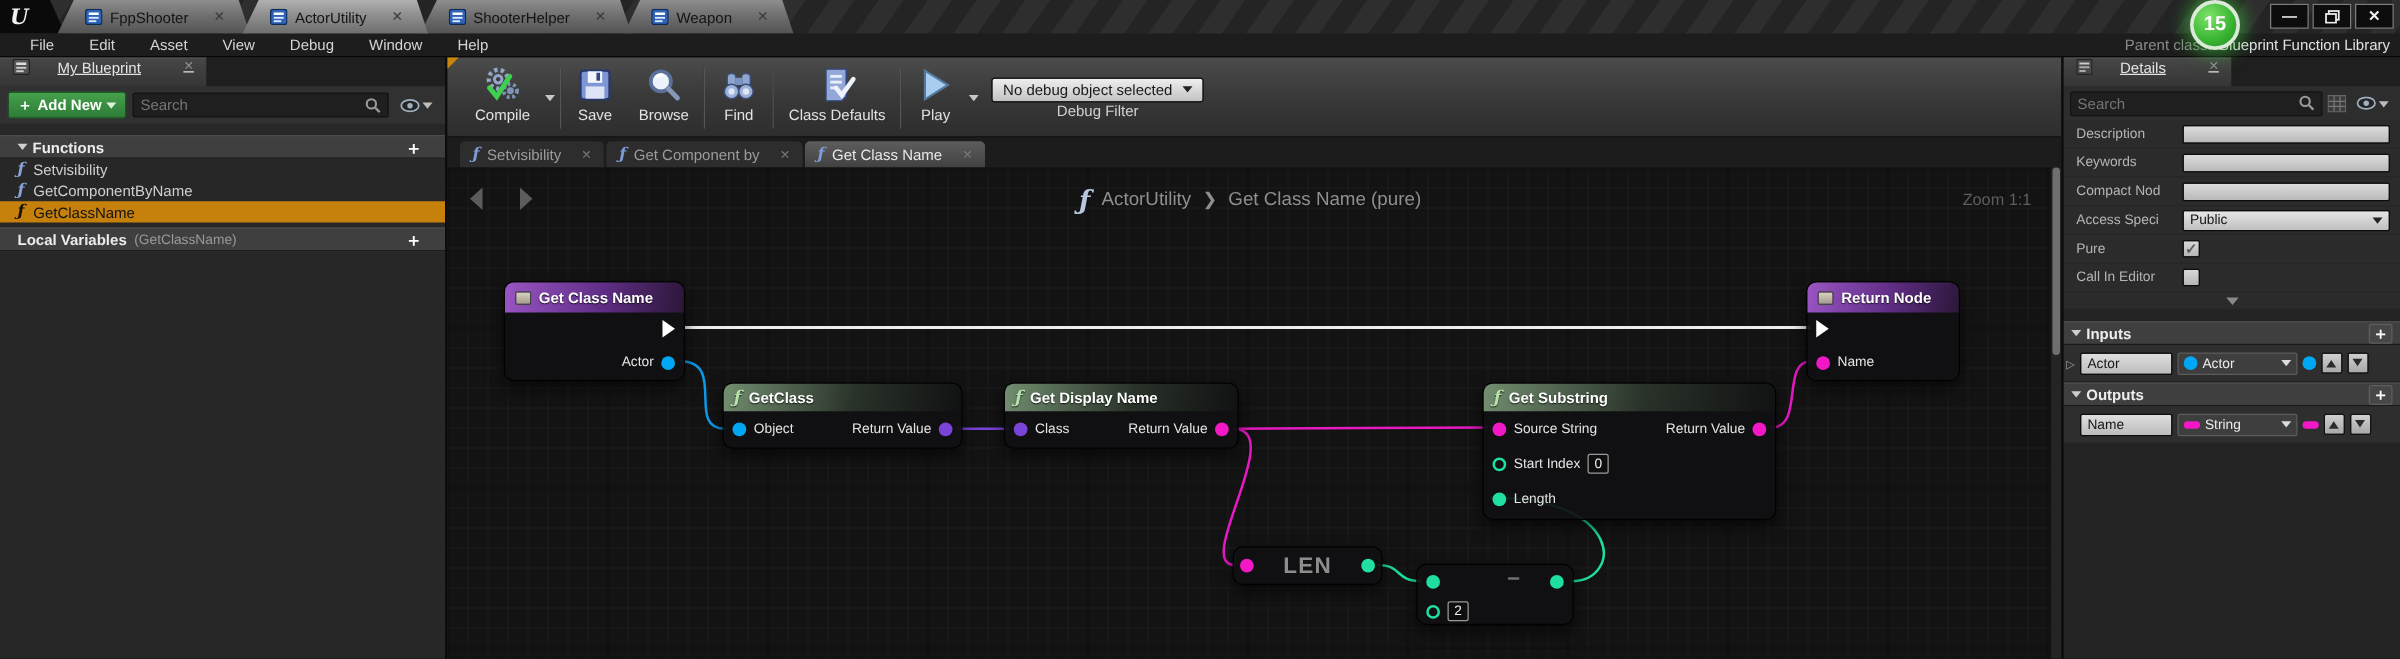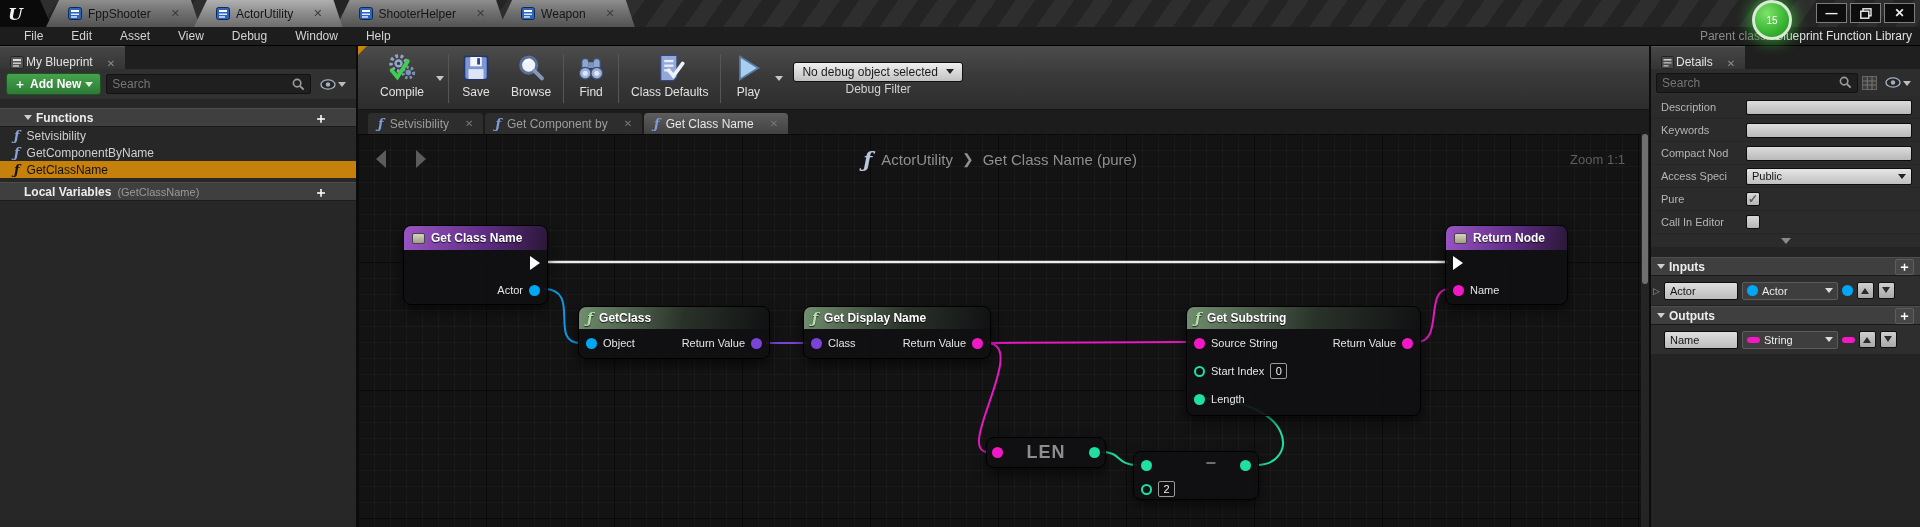--- a/index.html
+++ b/index.html
@@ -21,53 +21,53 @@
   .wtab.dim { background:linear-gradient(#8e8e8e,#707070 45%,#535353); }
   .wtab.active { background:linear-gradient(#b0b0b0,#8f8f8f 45%,#6d6d6d); z-index:2; }
   .wtab .x { color:#3c3c3c; font-size:11px; margin-left:14px; }
   .bp-icon { width:14px; height:13px; display:inline-block; }
   .win-ctrls { position:absolute; right:5px; top:3px; display:flex; gap:3px; z-index:6; }
   .wbtn { width:31px; height:20px; background:#0d0d0d; border:1px solid #7d7d7d; color:#f0f0f0;
     display:flex; align-items:center; justify-content:center; font-size:12px; font-weight:bold; }
   .badge { position:absolute; right:128px; top:0; width:40px; height:40px; border-radius:50%;
     background:radial-gradient(circle at 35% 30%,#7de26a,#39b432 60%,#1f8c1f);
     border:3px solid #d9ead6; box-shadow:0 0 14px 4px rgba(60,200,60,.55); z-index:5;
-    display:flex; align-items:center; justify-content:center; color:#fff; font-weight:normal; font-size:10px; }
+    display:flex; align-items:center; justify-content:center; color:#fff; font-weight:bold; font-size:16px; }
 
   
   .menubar { position:relative; height:19px; background:#1d1d1d; border-bottom:1px solid #000;
     display:flex; align-items:center; padding-left:10px; }
   .menu-item { color:#d4d4d4; font-size:12px; padding:0 14px; }
   .parent-class { position:absolute; right:8px; top:2px; font-size:12px; }
   .parent-class .lbl { color:#8a8a8a; }
   .parent-class .val { color:#e0e0e0; margin-left:6px; }
 
   
   .main { display:flex; height:481px; }
   .left-panel { width:370px; background:#272727; border-right:2px solid #0c0c0c; position:relative; }
   .center-col { width:1291px; position:relative; }
   .right-panel { width:280px; background:#242424; border-left:2px solid #0c0c0c; position:relative; }
 
   
   .panel-tabrow { height:23px; background:#1f1f1f; display:flex; }
-  .panel-tab { display:flex; align-items:flex-end; gap:2px; background:linear-gradient(#464646,#353535);
-    padding:0 10px; font-size:12px; color:#e3e3e3; border-top:1px solid #5a5a5a; }
+  .panel-tab { display:flex; align-items:flex-start; gap:22px; background:linear-gradient(#464646,#353535);
+    padding:0 10px; font-size:12px; color:#e3e3e3; border-top:1px solid #5a5a5a;text-decoration:underline; }
   .panel-tab .x { color:#8e8e8e; font-size:10px; margin-left:12px; }
   .mb-toolbar { height:30px; background:#313131; display:flex; align-items:center; gap:5px; padding:0 6px; }
   .addnew-btn { height:22px; display:flex; align-items:center; gap:4px; padding:0 7px;
     background:linear-gradient(#46a24c,#2d7b36); border:1px solid #1e5226; border-radius:3px;
     color:#fff; font-size:12px; font-weight:bold; }
   .search-box { flex:1; height:20px; background:#1f1f1f; border:1px solid #121212; border-radius:2px;
     display:flex; align-items:center; padding:0 5px; }
   .search-box input { flex:1; background:transparent; border:0; outline:none; color:#c8c8c8;
     font-size:12px; font-family:inherit; }
   .eye-btn { display:flex; align-items:center; gap:2px; padding:2px 4px; }
   .caret { width:0; height:0; border:4px solid transparent; border-top:5px solid #bdbdbd; margin-top:5px; }
   .sect-head { height:19px; background:#3f3f3f; border-top:1px solid #4c4c4c; border-bottom:1px solid #1c1c1c;
-    display:flex; align-items:center; padding:0 24px; color:#ececec; font-size:12px; font-weight:bold; }
+    display:flex; align-items:center; padding:0 14px; color:#ececec; font-size:12px; font-weight:bold; }
   .tri { width:0; height:0; border:4px solid transparent; border-top:5px solid #cfcfcf; margin:4px 4px 0 0; }
   .plus-btn { margin-left:auto; color:#fff; font-weight:bold; font-size:14px; line-height:12px; padding:0 4px; }
   .fn-item { height:17px; display:flex; align-items:center; gap:7px; padding-left:14px;
     color:#cfcfcf; font-size:12px; }
   .fn-item.selected { background:#c6810c; color:#121212; }
   .fglyph { font-family:"DejaVu Serif",serif; font-style:italic; font-weight:bold; color:#8aa3d8; font-size:13px; }
   .fn-item.selected .fglyph { color:#15100a; }
   .lv-ctx { font-weight:normal; color:#9a9a9a; font-size:11px; margin-left:6px; }
 
   

